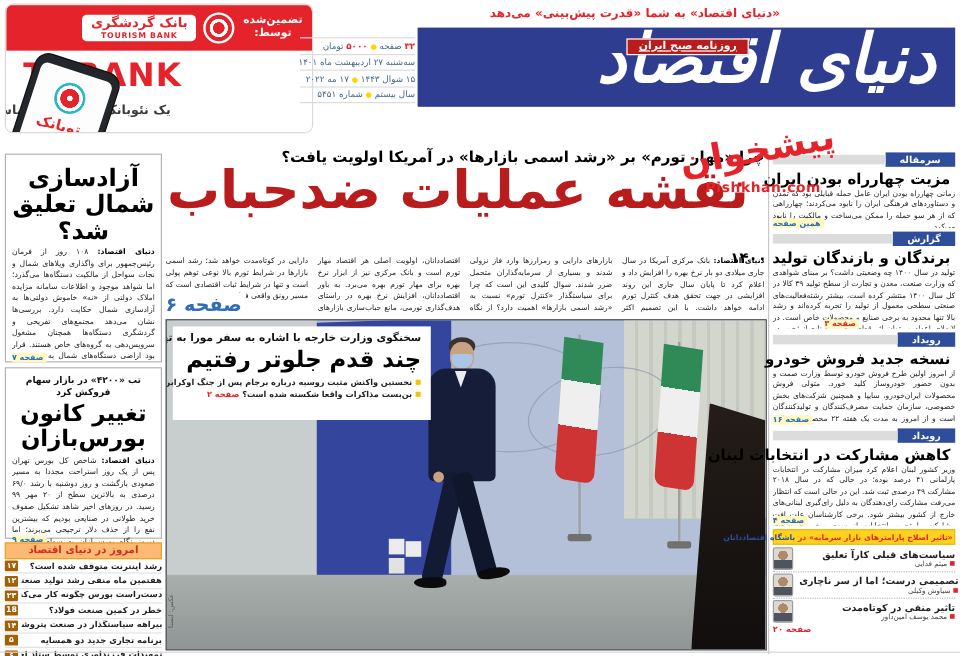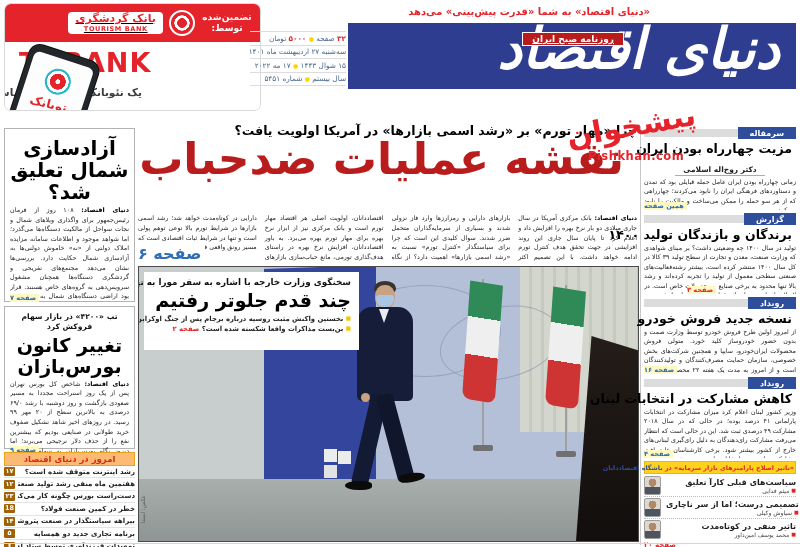--- a/index.html
+++ b/index.html
@@ -6,21 +6,21 @@
   #page{position:relative;width:800px;height:547px;background:#fff;overflow:hidden;
         font-family:"DejaVu Sans",sans-serif;direction:rtl;}
   .abs{position:absolute;}
 
   
   .ad{left:4px;top:3px;width:255px;height:106px;border:1px solid #d9d9d9;border-radius:7px;overflow:hidden;background:#fff;}
   .ad-top{height:38px;background:#e5232b;display:flex;align-items:center;gap:6px;padding:0 7px;}
   .guarantee{color:#fff;font-size:9px;font-weight:bold;width:52px;line-height:1.25;text-align:center;}
   .emblem{width:22px;height:22px;border-radius:50%;flex:none;border:2px solid #fff;
           background:radial-gradient(circle,#e5232b 0 30%,#fff 32% 48%,#e5232b 50% 100%);}
-  .bankbox{background:#fff;border-radius:4px;padding:1px 7px;text-align:center;text-decoration:underline;}
+  .bankbox{background:#fff;border-radius:4px;padding:1px 7px;text-align:center;}
   .bank-fa{color:#e5232b;font-size:11px;font-weight:bold;line-height:1.1;}
   .bank-en{color:#e5232b;font-size:6.5px;font-weight:bold;letter-spacing:.6px;direction:ltr;}
   .ad-body{position:relative;height:68px;background:#fff;}
   .tobank{position:absolute;left:14px;top:7px;font-size:27px;font-weight:800;letter-spacing:1px;direction:ltr;color:#e5232b;line-height:1;}
   .tobank .o{color:#2ab7c9;}
   .tagline{position:absolute;right:118px;top:44px;font-size:10.5px;font-weight:bold;color:#3b3b3b;white-space:nowrap;}
   .phone{position:absolute;left:6px;top:8px;width:72px;height:130px;background:#23262b;border-radius:11px;transform:rotate(18deg);box-shadow:0 0 0 1px #111;}
   .phone-screen{position:absolute;left:5px;right:5px;top:7px;bottom:7px;background:#fdfdfd;border-radius:6px;}
   .phone-logo{position:absolute;left:18px;top:10px;width:26px;height:26px;border-radius:50%;
               background:radial-gradient(circle,#fff 0 12%,#e5232b 14% 42%,#fff 44% 58%,#2ab7c9 60% 100%);}
@@ -301,23 +301,20 @@
   </div>
 
   <div class="abs vline"></div>
   <div class="abs sb">
 
     <div class="seclab">
       <span class="lb">سرمقاله</span>
       <span class="bar"></span>
     </div>
     <div class="stitle">مزیت چهارراه بودن ایران</div>
-    <div class="sauthwrap">
-      <span class="sauthor">دکتر روح‌اله اسلامی</span>
-    </div>
     <div class="swrap sw1">
       <div class="sbody">زمانی چهارراه بودن ایران عامل حمله قبایلی بود که تمدن و دستاوردهای فرهنگی ایران را نابود می‌کردند؛ چهارراهی که از هر سو حمله را ممکن می‌ساخت و مالکیت را نابود می‌کرد.</div>
       <span class="plink corner">همین صفحه</span>
     </div>
 
     <div class="seclab">
       <span class="lb">گزارش</span>
       <span class="bar"></span>
     </div>
     <div class="stitle">برندگان و بازندگان تولید ۱۴۰۰</div>

